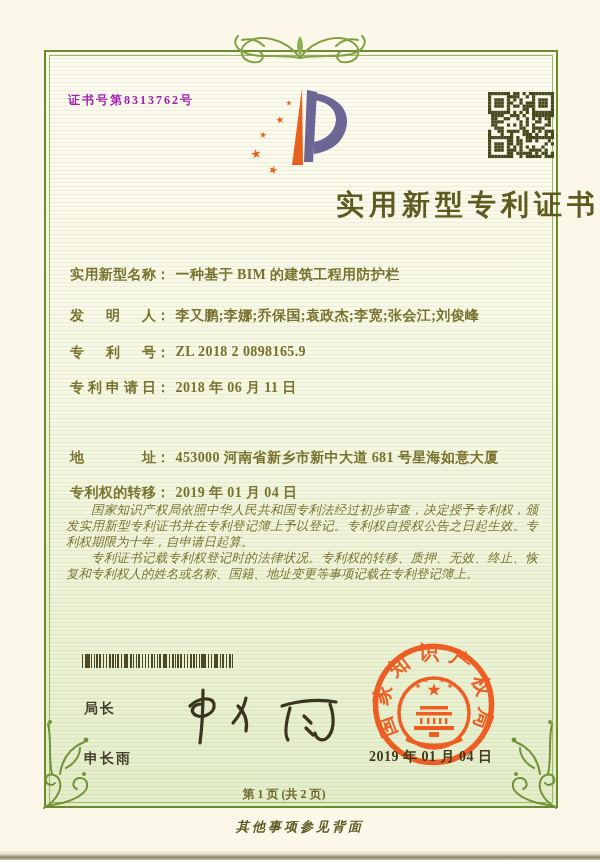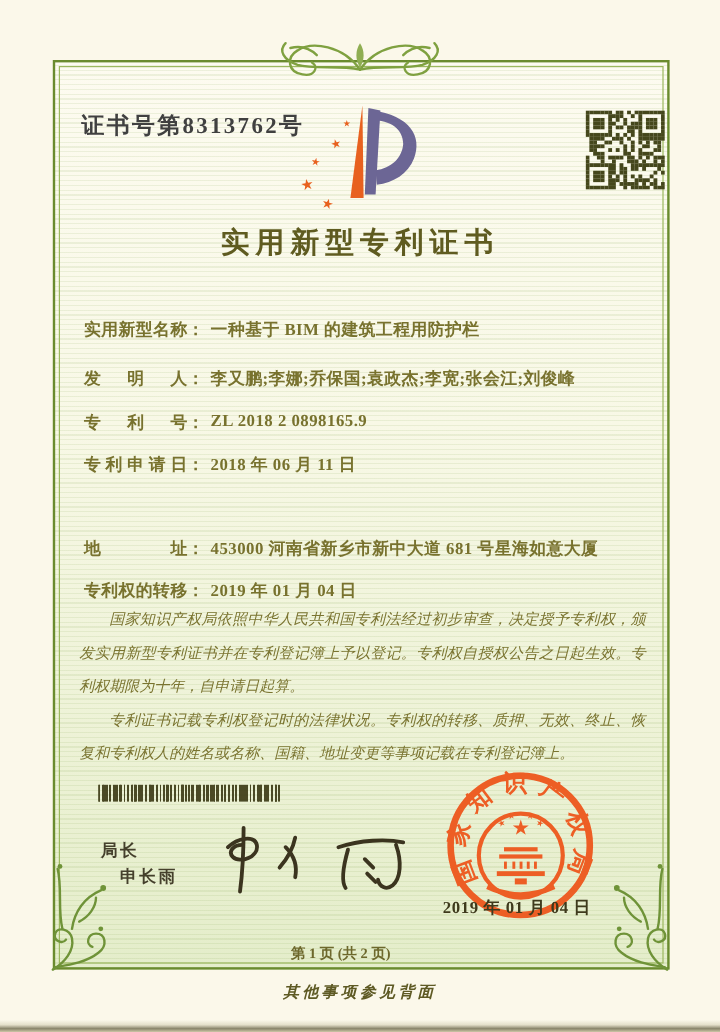--- a/index.html
+++ b/index.html
@@ -24,50 +24,50 @@
   .frame-inner{
     position:absolute;left:3px;top:3px;right:3px;bottom:3px;
     border:1px solid #9cb85e;
   }
   .paper-edge{
     position:absolute;left:0;bottom:0;width:600px;height:10px;z-index:6;
     background:linear-gradient(180deg, rgba(0,0,0,0) 0%, rgba(125,115,60,0.18) 40%, rgba(62,56,22,0.6) 72%, rgba(150,140,85,0.45) 100%);
   }
   .cert-no{
     position:absolute;left:68px;top:92px;z-index:3;
-    font-size:19px;letter-spacing:2px;color:#404040;font-weight:600;
+    font-size:12px;letter-spacing:2px;color:#a21caf;font-weight:600;
   }
   .logo{position:absolute;left:250px;top:80px;z-index:3;}
   .qr{position:absolute;left:488px;top:92px;z-index:3;}
   .title{
-    position:absolute;left:0;top:186px;width:600px;text-align:center;z-index:3;
-    font-size:24px;font-weight:bold;letter-spacing:5px;color:#5f5b20;
+    position:absolute;left:0;top:186px;width:600px;text-align:right;z-index:3;
+    font-size:28px;font-weight:bold;letter-spacing:5px;color:#5f5b20;
   }
   .row{position:absolute;left:70px;width:478px;font-size:14px;font-weight:600;color:#78722e;z-index:3;white-space:nowrap;margin-top:11px;}
   .flabel{display:inline-block;width:86px;text-align:justify;text-align-last:justify;vertical-align:top;}
   .colon{display:inline-block;vertical-align:top;}
   .fvalue{display:inline-block;vertical-align:top;letter-spacing:0.4px;padding-left:2px;}
   .pair2{position:absolute;left:247px;top:0;}
   .pair2 .flabel2{letter-spacing:1.5px;}
   .paras{
     position:absolute;left:66px;top:502px;width:472px;z-index:3;
-    font-size:12.5px;line-height:28px;color:#7a7430;font-style:italic;text-align:justify;
+    font-size:12.5px;line-height:16px;color:#7a7430;font-style:italic;text-align:justify;
   }
   .paras p{margin:0;text-indent:2em;}
   .barcode{
     position:absolute;left:82px;top:654px;width:153px;height:14px;z-index:3;opacity:.9;
     background:
       repeating-linear-gradient(90deg,#3a3913 0 1.5px,rgba(0,0,0,0) 1.5px 3px),
       repeating-linear-gradient(90deg,#3a3913 0 1px,rgba(0,0,0,0) 1px 7px),
       repeating-linear-gradient(90deg,rgba(0,0,0,0) 0 4px,#3a3913 4px 6px,rgba(0,0,0,0) 6px 13px);
   }
   .director{position:absolute;left:84px;z-index:3;font-family:"Liberation Sans","DejaVu Sans",sans-serif;
     font-size:14px;font-weight:700;color:#45402c;letter-spacing:2px;}
   .dir-title{top:700px;}
-  .dir-name{top:722px;margin-left:16px;}
+  .dir-name{top:750px;}
   .signature{position:absolute;left:170px;top:676px;z-index:4;}
   .seal{position:absolute;left:370px;top:640px;z-index:4;opacity:.95;}
   .seal-date{
     position:absolute;left:369px;top:748px;width:120px;text-align:center;z-index:5;
     font-size:14px;font-weight:700;color:#3e3a1c;letter-spacing:0.5px;white-space:nowrap;
   }
   .page-info{
     position:absolute;left:0;top:786px;width:568px;text-align:center;z-index:3;
     font-size:12px;color:#6d682c;font-weight:600;
   }

